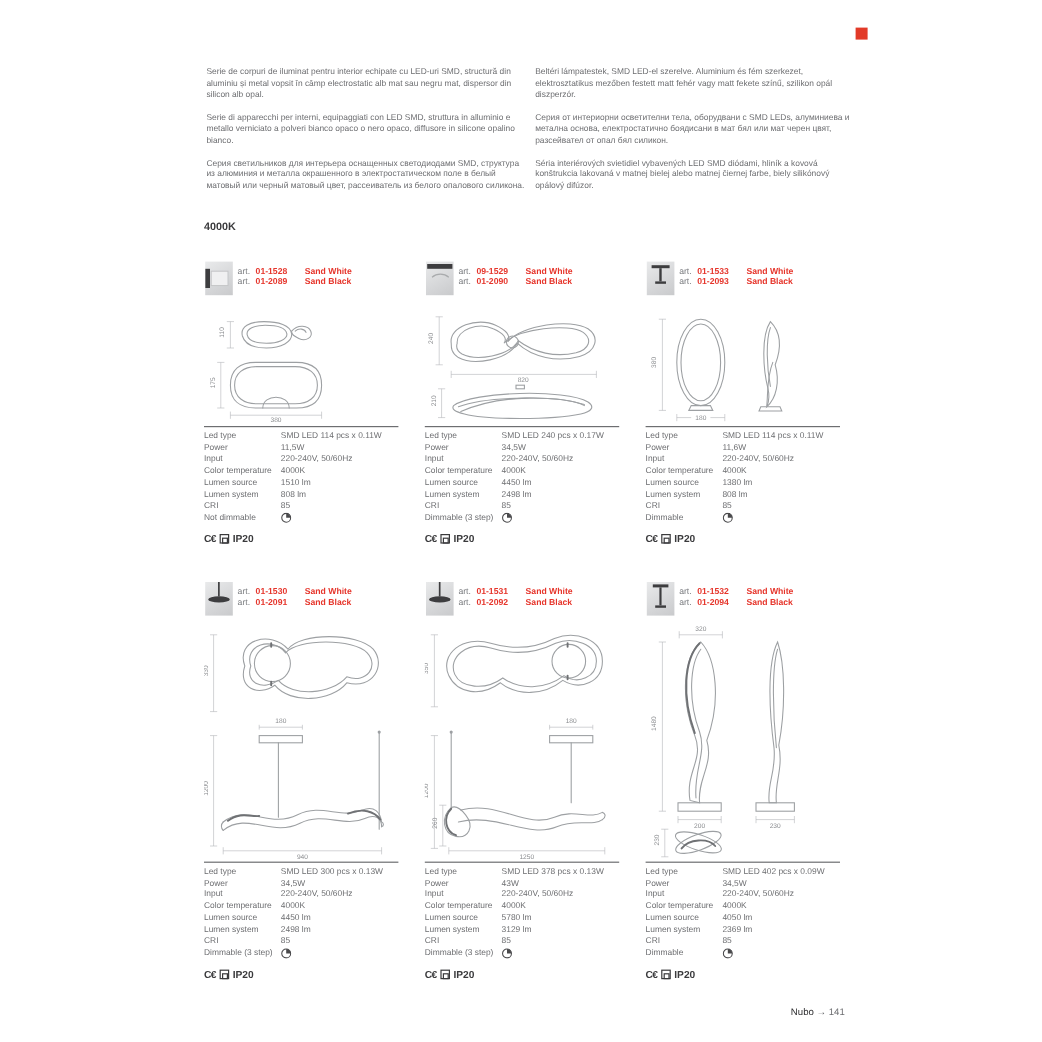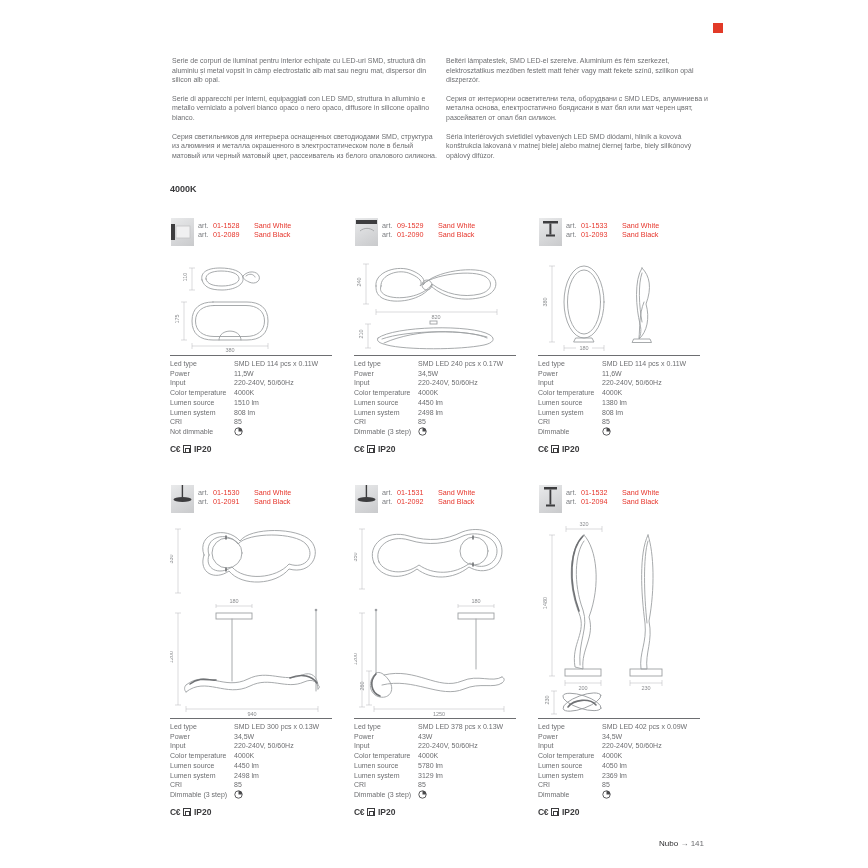--- a/index.html
+++ b/index.html
@@ -9,22 +9,22 @@
   .intro{position:absolute;top:56px;font-size:7px;line-height:9.6px;color:#6d6e71}
   .intro.left{left:172px;width:266px}
   .intro.right{left:446px;width:270px}
   .intro p{margin-bottom:9px}
   .h4000{position:absolute;left:170px;top:184px;font-size:9px;font-weight:700;color:#3a3a3c}
   .product{position:absolute;width:166px}
   .thumb{position:absolute;left:1px;top:0;width:23px;height:28px;background:linear-gradient(150deg,#e9eaeb 0%,#d4d5d7 65%,#c9cacc 100%)}
   .artlines{position:absolute;left:28px;top:3px;font-size:7.2px;line-height:9.4px}
   .artline{display:flex;white-space:nowrap}
   .art-label{color:#7b7d80;width:15px}
-  .art-code{color:#e6352b;font-weight:400;width:41px}
-  .art-finish{color:#e6352b;font-weight:400}
+  .art-code{color:#e6352b;font-weight:700;width:41px}
+  .art-finish{color:#e6352b;font-weight:700}
   .drawing{position:absolute;left:0}
   .spec{position:absolute;left:0;width:162px;border-top:1px solid #6d6e71;padding-top:3px}
   .spec-row{display:flex;font-size:7px;line-height:9.7px;color:#6d6e71}
   .spec-row .l{width:64px}
   .spec-row .v{flex:1}
   .spec-row .v svg{display:block;margin-top:0.5px}
   .cert{position:absolute;left:0;display:flex;align-items:center;gap:3px;color:#3a3a3c}
   .ce{font-weight:700;font-size:8.5px;letter-spacing:-0.5px}
   .classii{width:8px;height:8px;border:1px solid #3a3a3c;position:relative;display:inline-block}
   .classii:after{content:"";position:absolute;left:1.5px;top:1.5px;width:3px;height:3px;border:1px solid #3a3a3c}

